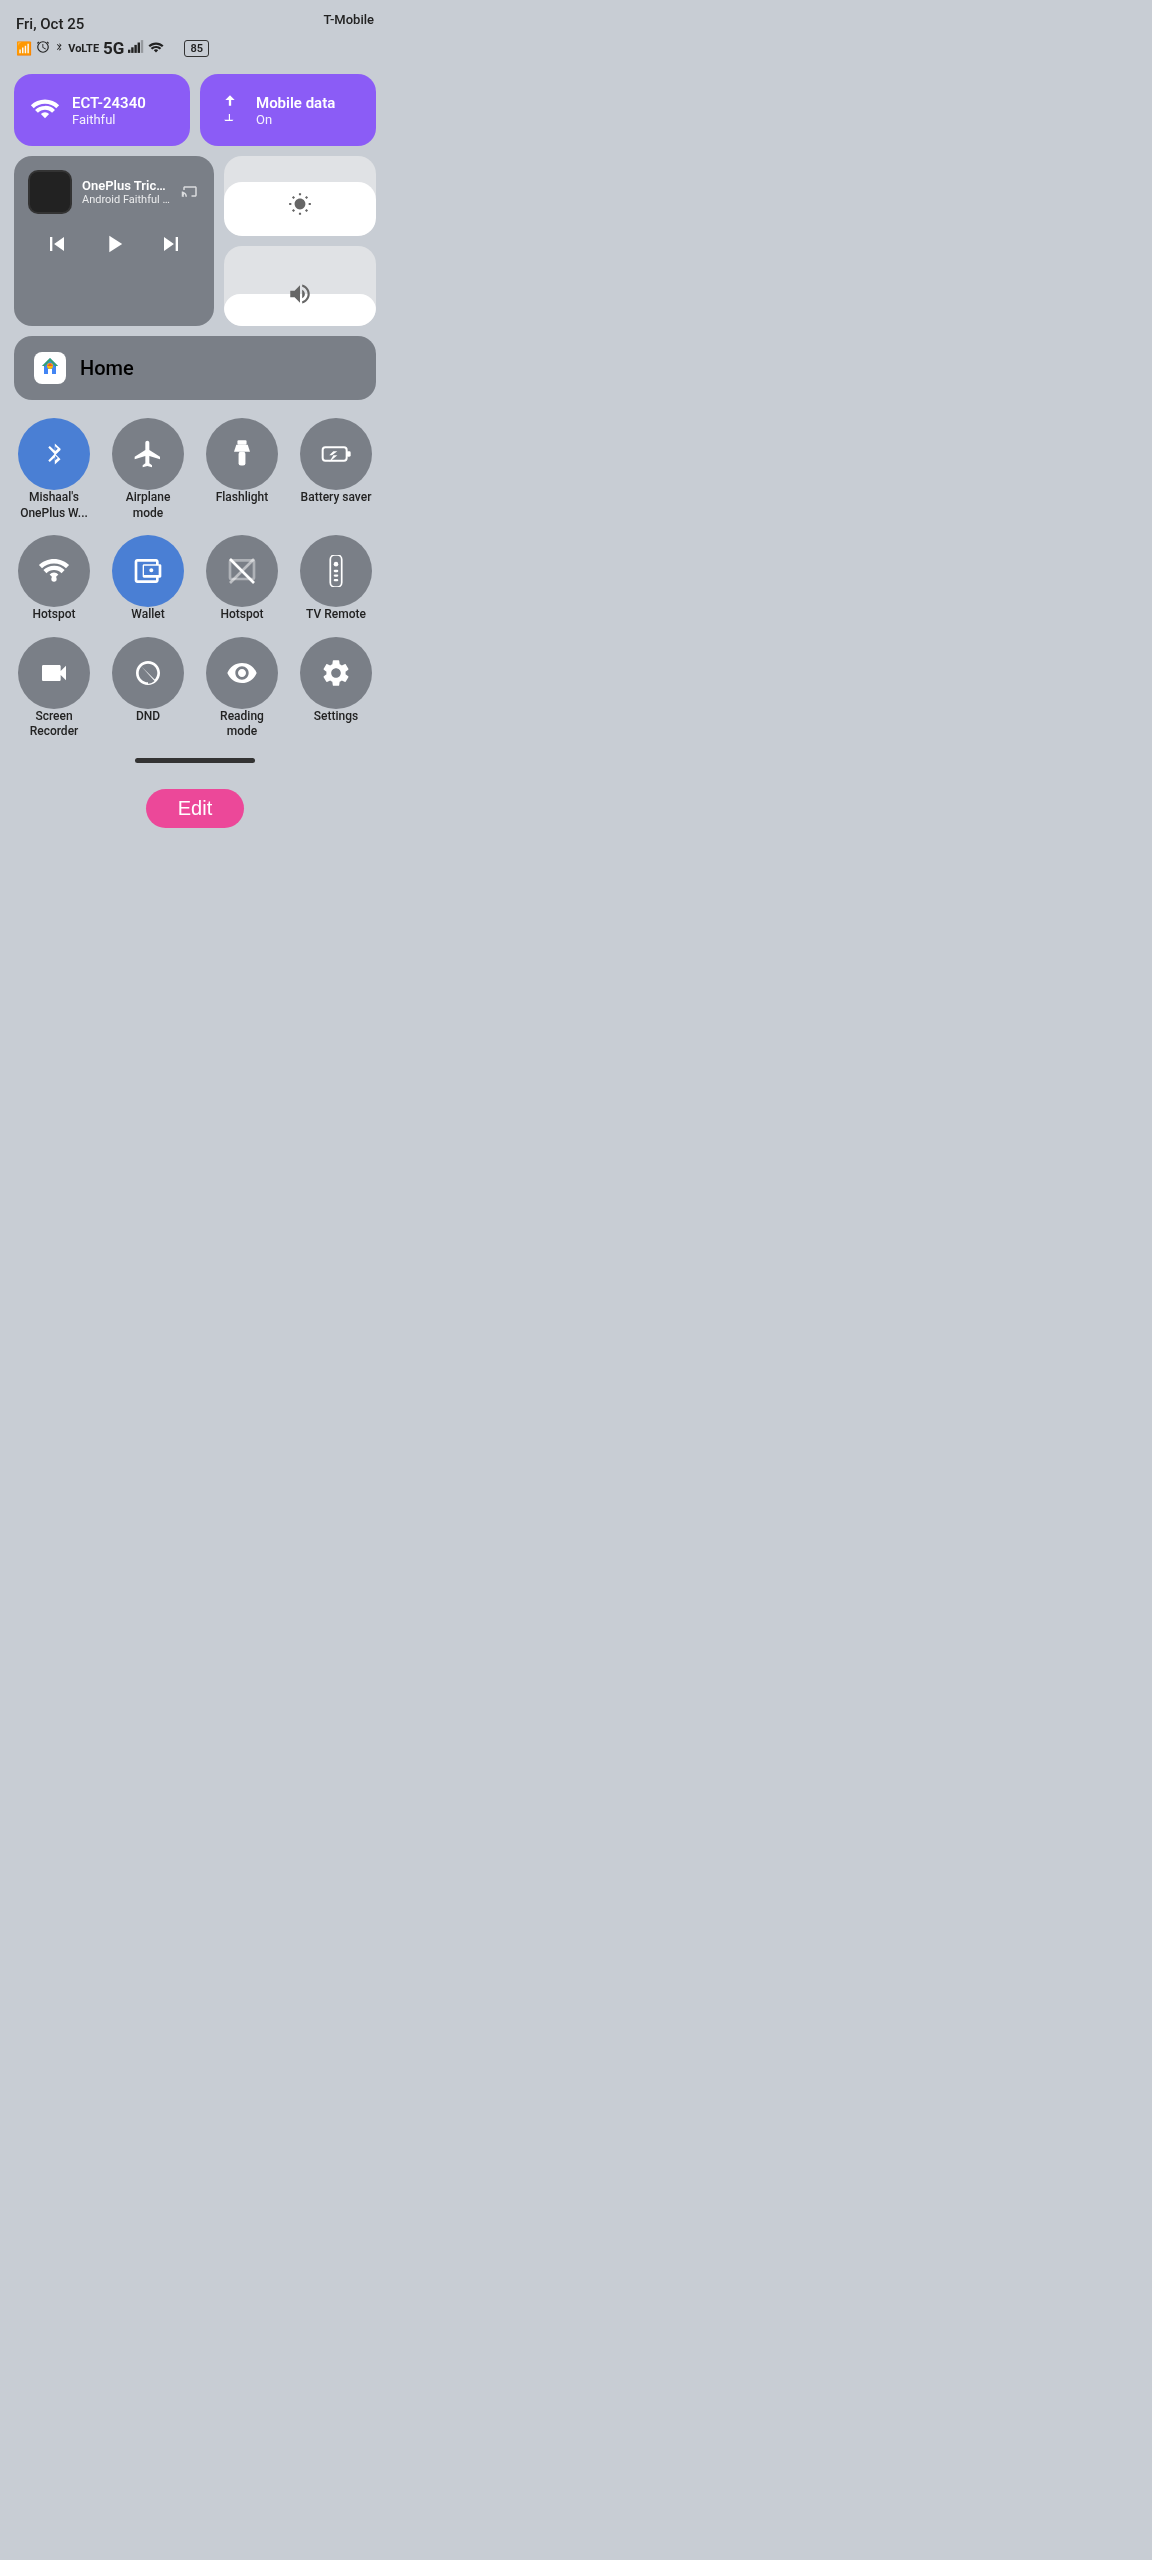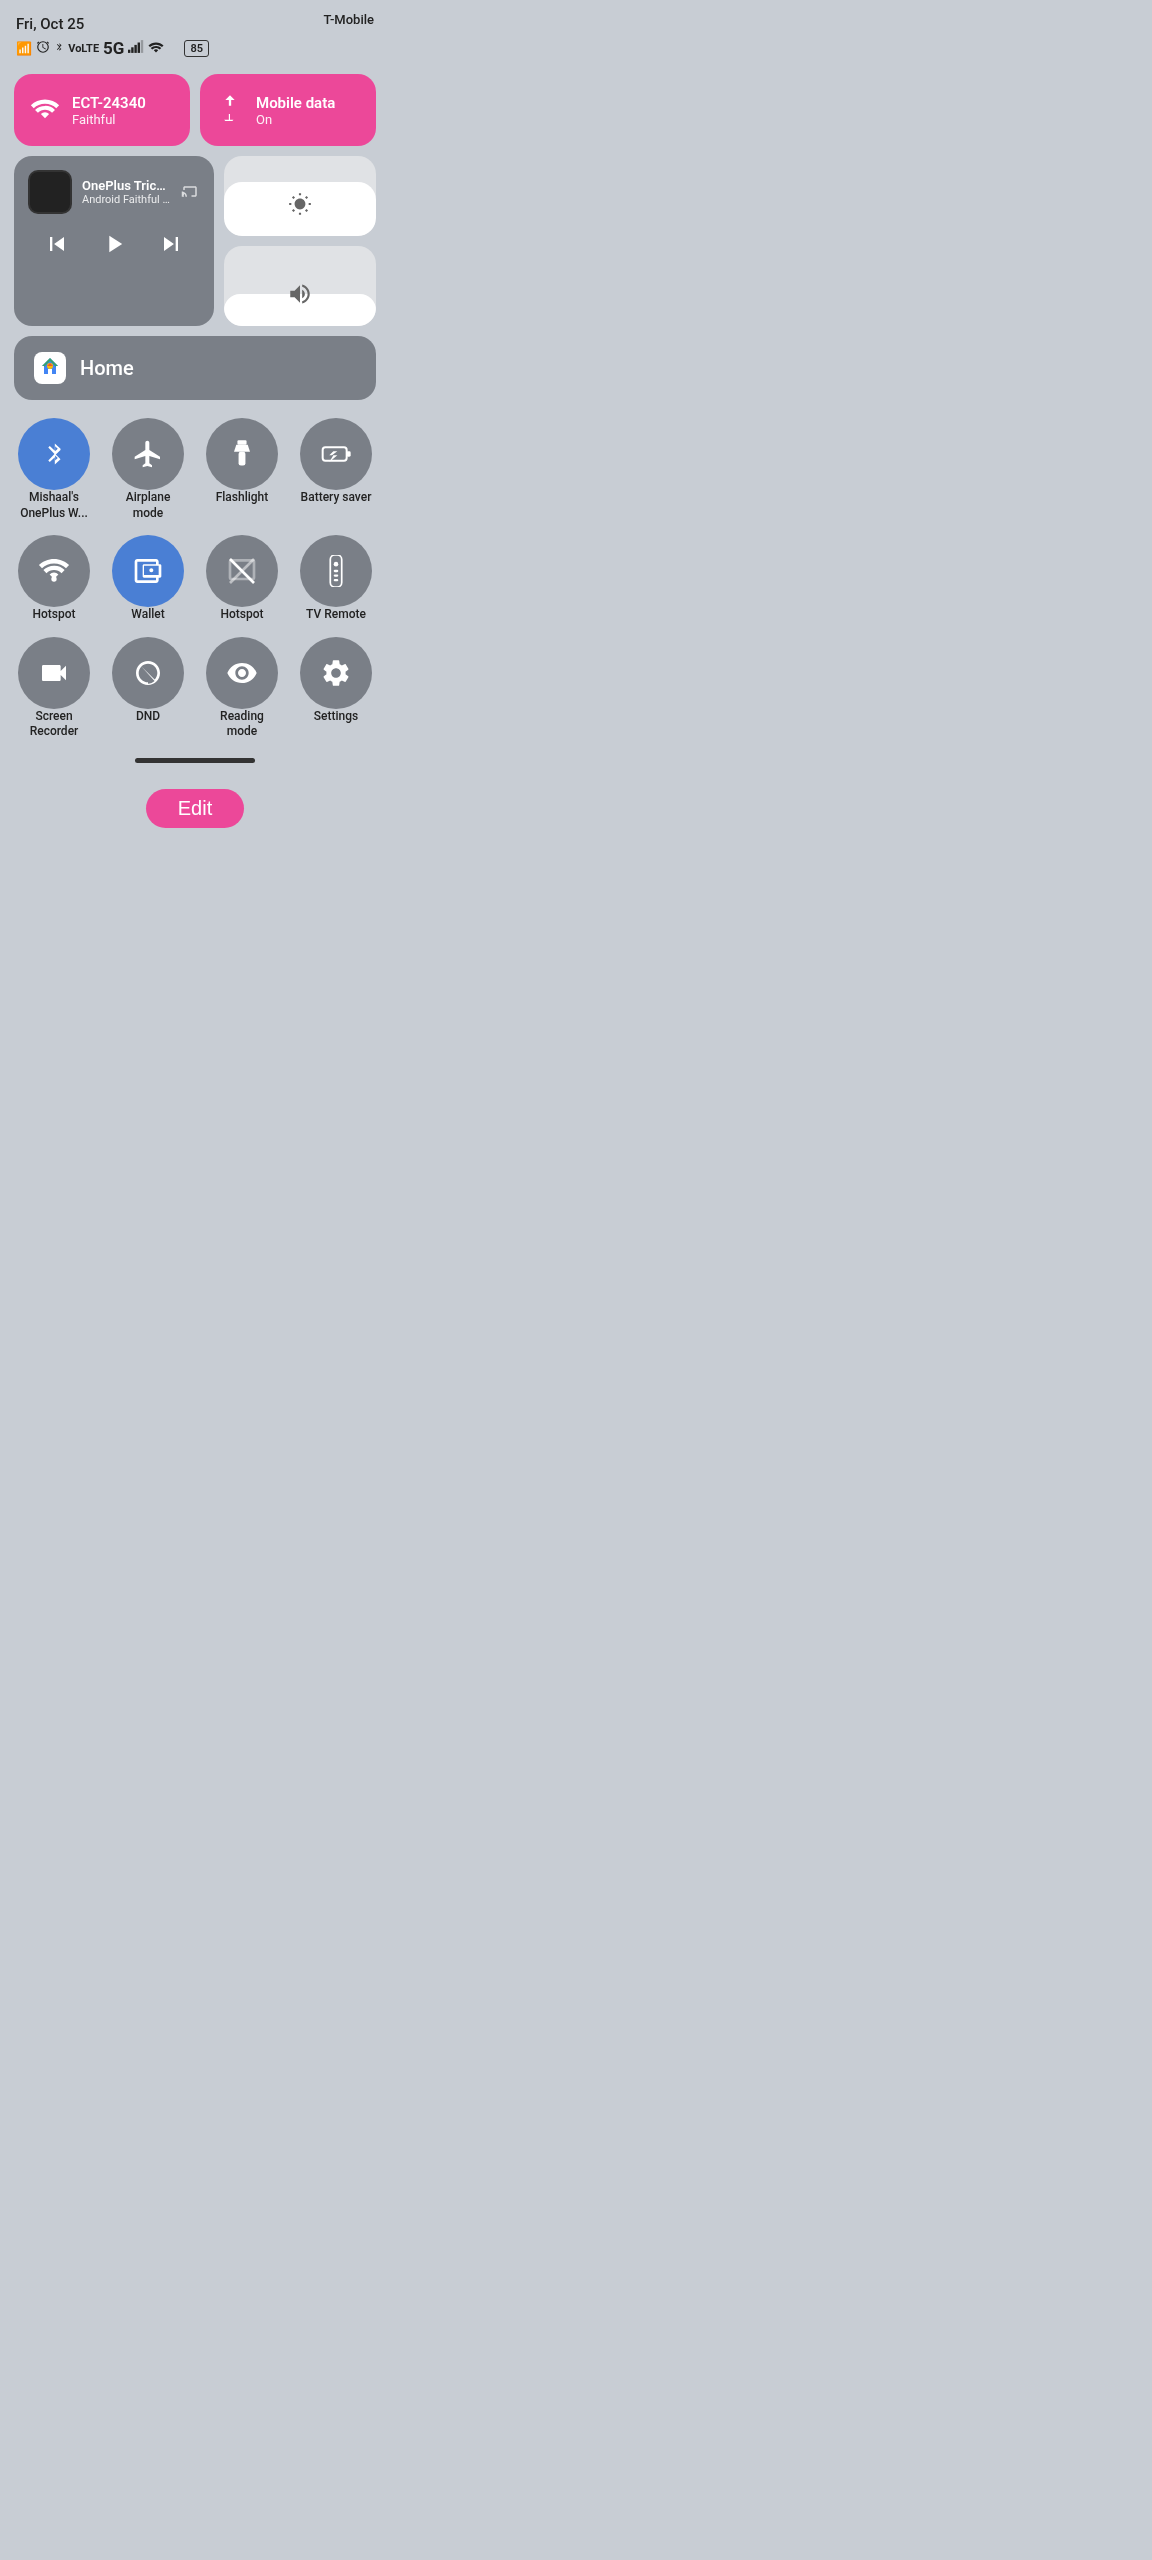--- a/index.html
+++ b/index.html
@@ -55,21 +55,21 @@
       gap: 10px;
     }
 
     .row-2 {
       display: flex;
       gap: 10px;
     }
 
     .tile-wide {
       flex: 1;
-      background: #ec4899;
+      background: #8b5cf6;
       border-radius: 18px;
       padding: 14px 16px;
       display: flex;
       align-items: center;
       gap: 12px;
       color: white;
       min-height: 72px;
     }
 
     .tile-wide .tile-icon {
@@ -427,21 +427,21 @@
 
   <div class="home-tile">
 
     <svg class="google-home-icon" viewBox="0 0 32 32" fill="none" xmlns="http://www.w3.org/2000/svg">
       <rect width="32" height="32" rx="8" fill="white"></rect>
       <path d="M16 6L8 14h2v8h4v-5h4v5h4v-8h2L16 6z" fill="#4285F4"></path>
       <path d="M16 6L8 14h2v1l6-6 6 6v-1h2L16 6z" fill="#34A853" opacity="0.8"></path>
       <circle cx="16" cy="14" r="3" fill="#FBBC05"></circle>
       <path d="M16 11l-3 3h6l-3-3z" fill="#EA4335" opacity="0.8"></path>
     </svg>
-    <span style="font-size:20px;font-weight:500;color:#ffffff;">Home</span>
+    <span style="font-size:20px;font-weight:500;color:#000000;">Home</span>
   </div>
 </div>
 
 <div class="quick-actions">
 
   <div class="action-item">
     <div class="action-circle active">
       <svg width="32" height="32" viewBox="0 0 24 28" fill="white">
           <path d="M17.71 9.47l-5-4.72v6.44L8.29 7 7 8.29 12.41 14 7 19.71l1.29 1.3 4.42-4.2v6.45l5-4.72-4.13-4.03 4.13-4.04zm-2.42 8.06l-2.29 2.17v-4.34l2.29 2.17zm0-8.06L13 11.64V7.3l2.29 2.17z"></path>
         </svg>

